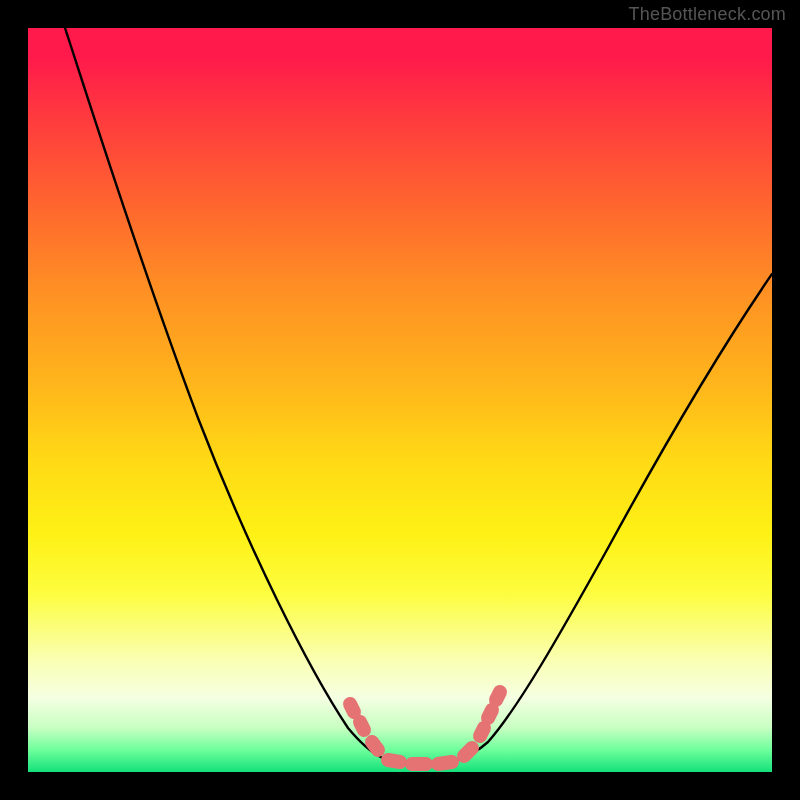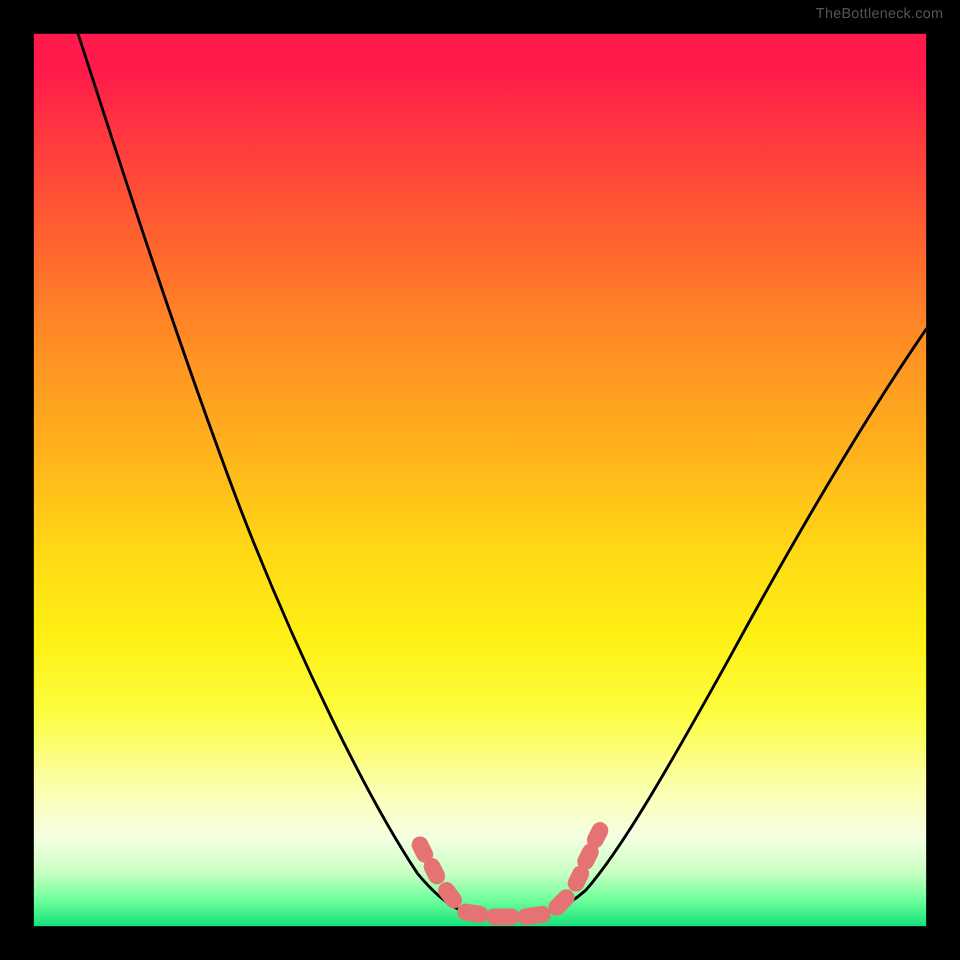--- a/index.html
+++ b/index.html
@@ -54,21 +54,21 @@
     left: 0;
     top: 0;
     width: 100%;
     height: 100%;
   }
   .watermark {
     position: absolute;
     top: 4px;
     right: 14px;
     color: #555;
-    font-size: 12px;
+    font-size: 18px;
     font-weight: 500;
     letter-spacing: 0.2px;
     user-select: none;
   }
 </style>
 </head>
 <body>
 
 <div class="frame">
 

